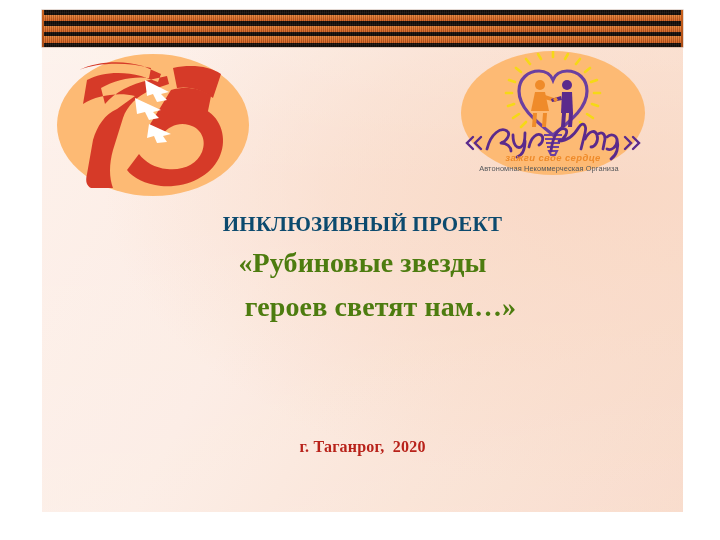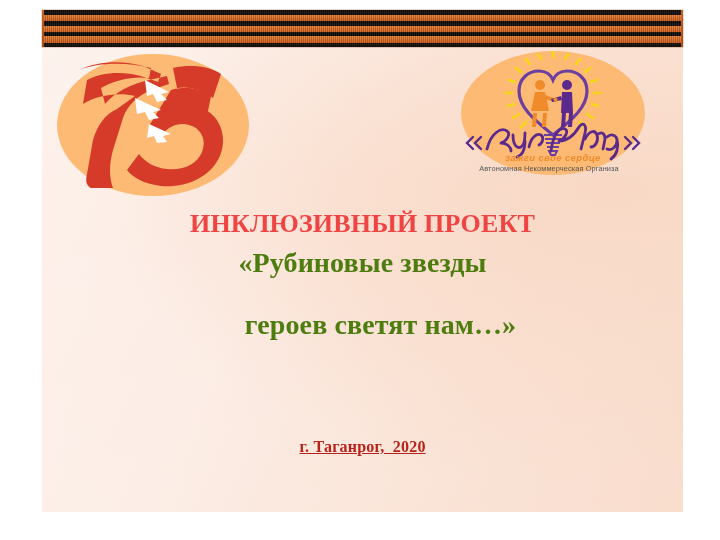--- a/index.html
+++ b/index.html
@@ -108,50 +108,49 @@
   .text-block {
     position: absolute;
     left: 42px;
     top: 205px;
     width: 641px;
     text-align: center;
   }
   .line-title {
     font-family: "Liberation Serif", serif;
     font-weight: bold;
-    font-size: 26px;
+    font-size: 21px;
     line-height: 38px;
-    color: #ef4444;
+    color: #0c4a6e;
     letter-spacing: 0.2px;
     white-space: nowrap;
   }
   .line-quote {
     font-family: "Liberation Serif", serif;
     font-weight: bold;
     font-size: 28px;
     line-height: 40px;
     color: #4d7c0f;
     letter-spacing: 0.1px;
     white-space: nowrap;
   }
-  .line-quote.second { margin-top: 22px; padding-left: 36px; }
+  .line-quote.second { margin-top: 4px; padding-left: 36px; }
 
   .line-place {
     position: absolute;
     left: 42px;
     top: 438px;
     width: 641px;
     text-align: center;
     font-family: "Liberation Serif", serif;
     font-weight: bold;
     font-size: 16px;
     color: #b8221a;
     letter-spacing: 0.2px;
     white-space: pre;
-    text-decoration: underline;
   }
 </style>
 </head>
 <body>
 
 <div id="slide">
 
   <div class="content-panel"></div>
 
   <div class="ribbon">

